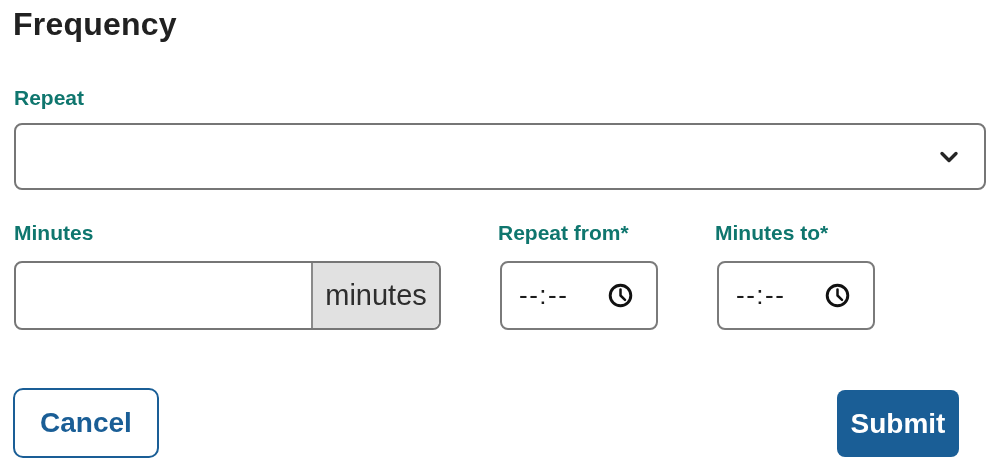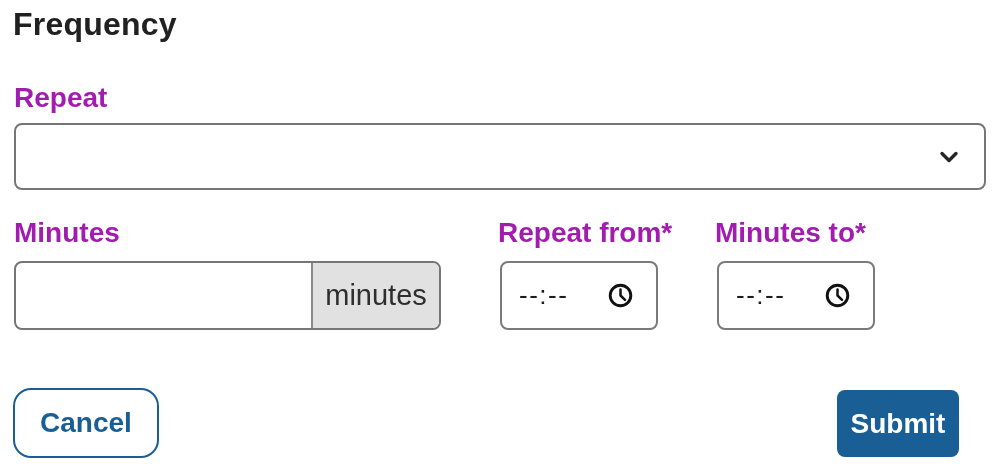--- a/index.html
+++ b/index.html
@@ -12,22 +12,22 @@
   }
   .abs { position: absolute; }
 
   .page-title {
     left: 13px; top: 7px;
     font-size: 32px; line-height: 34px;
     font-weight: 700; color: #212121;
     letter-spacing: 0.2px;
   }
   .field-label {
-    font-size: 28px; line-height: 26px;
-    font-weight: 700; color: #a21caf;
+    font-size: 21px; line-height: 26px;
+    font-weight: 700; color: #0f766e;
   }
   .lbl-repeat      { left: 14px; top: 85px; }
   .lbl-minutes     { left: 14px; top: 220px; }
   .lbl-repeat-from { left: 498px; top: 220px; }
   .lbl-repeat-to   { left: 715px; top: 220px; }
 
   .select-box {
     left: 14px; top: 123px;
     width: 972px; height: 67px;
     background: #ffffff;
@@ -91,21 +91,21 @@
     font-size: 28px; font-weight: 700;
     display: flex; align-items: center; justify-content: center;
     cursor: pointer;
   }
   .btn-cancel {
     left: 13px; top: 388px;
     width: 146px; height: 70px;
     background: #ffffff;
     color: #1a5e96;
     border: 2px solid #1a5e96;
-    border-radius: 18px;
+    border-radius: 10px;
   }
   .btn-submit {
     left: 837px; top: 390px;
     width: 122px; height: 67px;
     background: #1a5e96;
     color: #ffffff;
     border: none;
     border-radius: 8px;
   }
 </style>

